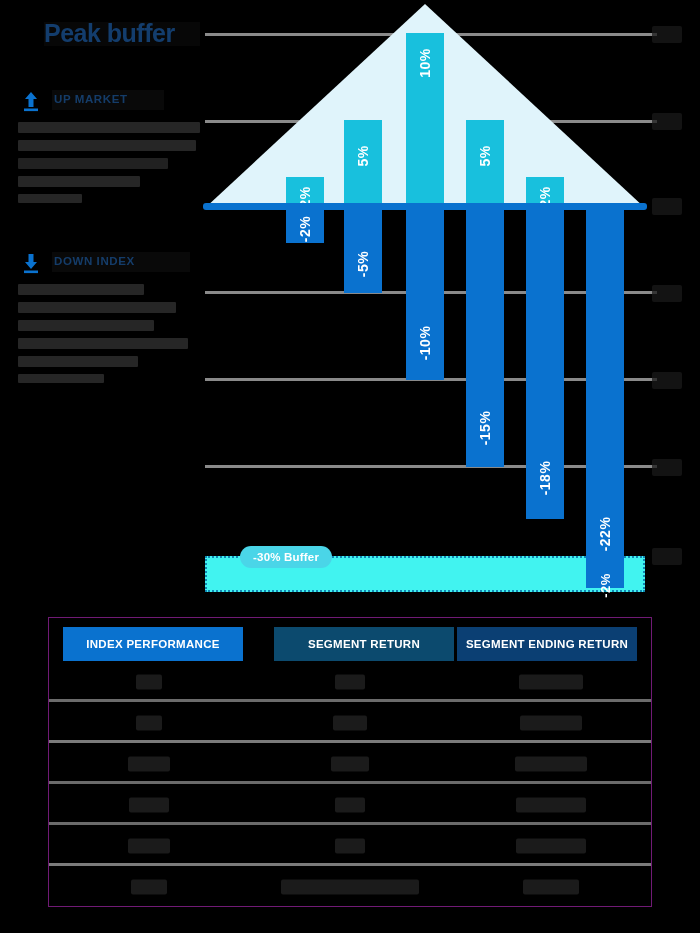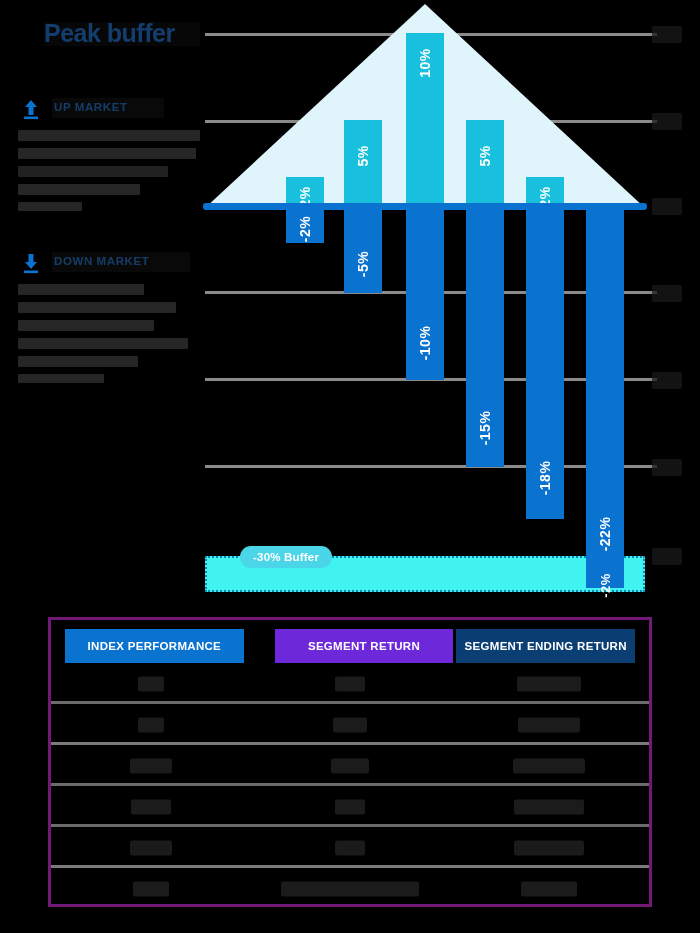--- a/index.html
+++ b/index.html
@@ -18,21 +18,21 @@
     color: #1a72d6;
   }
   #title-redaction {
     position: absolute; left: 44px; top: 22px;
     width: 156px; height: 24px; background: #0d0d0d;
     opacity: .52; pointer-events: none;
   }
 
   
   .info-block { position: absolute; left: 18px; }
-  #up-market-block { top: 96px; }
+  #up-market-block { top: 88px; }
   #down-market-block { top: 250px; }
 
   .info-head { position: relative; height: 26px; }
   .arrow-icon { position: absolute; left: 0; top: 0; width: 26px; height: 26px; }
   .info-title {
     position: absolute; left: 36px; top: 5px;
     font-size: 11.5px; font-weight: bold; letter-spacing: .6px;
     color: #1a72d6; white-space: nowrap;
   }
   .redact-over-title {
@@ -91,29 +91,29 @@
   #buffer-pill {
     position: absolute; left: 240px; top: 546px;
     background: #4ad5e8; color: #fff; font-size: 11.5px; font-weight: bold;
     padding: 5px 13px; border-radius: 13px; white-space: nowrap;
     letter-spacing: .2px;
   }
 
   
   #data-table {
     position: absolute; left: 48px; top: 617px; width: 604px; height: 290px;
-    border: 3px solid #701a75; background: #000;
+    border: 1px solid #701a75; background: #000;
   }
   #table-head { display: flex; padding: 9px 14px 0 14px; gap: 3px; }
   .th {
     flex: 1; text-align: center; font-size: 11.5px; font-weight: bold;
     color: #fff; padding: 11px 4px; letter-spacing: .3px; white-space: nowrap;
   }
   #th-index  { background: #0a72cf; }
-  #th-return { background: #6d28d9; margin-left: 28px; }
+  #th-return { background: #0c4a6e; margin-left: 28px; }
   #th-ending { background: #0b3f73; }
 
   .trow { position: relative; display: flex; height: 41px; align-items: center; }
   .td {
     flex: 1; text-align: center; position: relative; height: 100%;
   }
   .cell-redaction {
     position: absolute; left: 50%; top: 50%;
     transform: translate(-50%, -50%);
     background: #1e1e1e; height: 15px; border-radius: 2px; opacity: .9;
@@ -151,21 +151,21 @@
 </div>
 
 <div class="info-block" id="down-market-block">
   <div class="info-head">
     <span class="arrow-icon">
       <svg width="26" height="26" viewBox="0 0 26 26">
         <path d="M13 19 L7 12 H10.5 V4 H15.5 V12 H19 Z" fill="#0a72cf"></path>
         <rect x="6" y="20.5" width="14" height="2.6" fill="#0a72cf"></rect>
       </svg>
     </span>
-    <span class="info-title">DOWN MARKET</span>
+    <span class="info-title">DOWN INDEX</span>
     <span class="redact-over-title"></span>
   </div>
   <div class="info-body">
     <div class="redline" style="width:126px"></div>
     <div class="redline" style="width:158px"></div>
     <div class="redline" style="width:136px"></div>
     <div class="redline" style="width:170px"></div>
     <div class="redline" style="width:120px"></div>
     <div class="redline" style="width:86px;height:9px"></div>
   </div>

